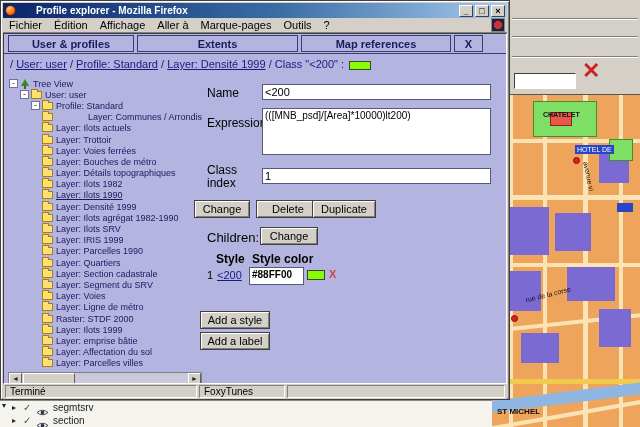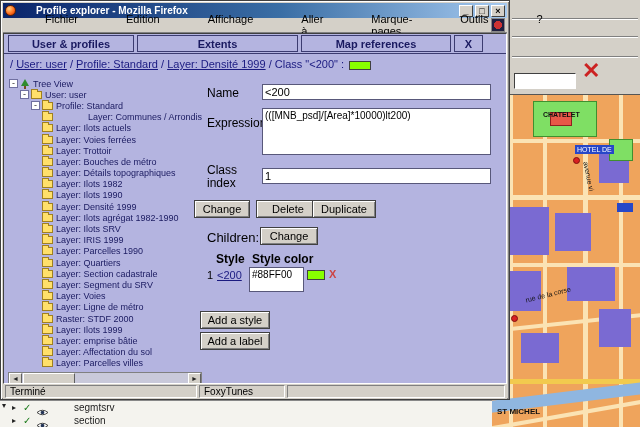--- a/index.html
+++ b/index.html
@@ -27,31 +27,31 @@
   .rot-corse{left:34px;top:196px;transform:rotate(-14deg);font-weight:normal;}
   .lbl-stm{left:6px;top:312px;font-size:8px;}
 
   .bottom-panel{position:absolute;left:0;top:400px;width:492px;height:27px;background:#f4f3ee;border-top:1px solid #888;}
   .bp-corner{position:absolute;left:2px;top:0;font-size:8px;color:#222;}
   .bp-rows{position:absolute;left:12px;top:0;right:0;}
   .bp-row{display:flex;align-items:center;height:13px;gap:3px;}
   .bp-arrow{font-size:8px;color:#222;width:8px;}
   .bp-check{font-size:10px;color:#1a7a1a;width:10px;line-height:10px;}
   .bp-eye{width:14px;height:9px;display:inline-block;}
-  .bp-label{font-size:10px;color:#222;margin-left:21px;}
+  .bp-label{font-size:10px;color:#222;}
 
   
   .ffwin{position:absolute;left:0;top:0;width:510px;height:400px;background:#d4d0c8;border:1px solid #404040;box-shadow:inset 1px 1px 0 #fff, inset -1px -1px 0 #808080;padding:2px;}
   .titlebar{height:15px;background:linear-gradient(90deg,#0a246a,#3a6ea5 55%,#a6caf0);display:flex;align-items:center;color:#fff;font-size:10px;font-weight:bold;padding:0 2px;gap:20px;}
   .ff-ic{flex:none;width:11px;height:11px;border-radius:50%;background:radial-gradient(circle at 35% 30%,#ffd080,#ff7020 55%,#c03000);border:1px solid #602000;}
   .tb-title{flex:1;white-space:nowrap;overflow:hidden;}
   .tb-btns{display:flex;gap:2px;}
   .tb-btn{width:14px;height:12px;background:#d4d0c8;border:1px solid;border-color:#fff #404040 #404040 #fff;font-size:9px;line-height:10px;text-align:center;color:#000;font-weight:bold;}
   .menubar{height:15px;display:flex;align-items:center;font-size:11px;color:#000;border-bottom:1px solid #808080;position:relative;background:#d4d0c8;}
-  .menu-item{padding:0 6px;margin-left:36px;}
+  .menu-item{padding:0 6px;}
   .menu-logo{position:absolute;right:2px;top:0;width:14px;height:14px;background:radial-gradient(circle at 50% 50%,#cc3333 0 4px,#202040 4px);border:1px solid #888;}
   .page{position:relative;height:351px;background:#b4b4e0;border:1px solid;border-color:#404040 #fff #fff #404040;overflow:hidden;}
   .statusbar{height:15px;display:flex;font-size:10px;align-items:center;gap:2px;padding:1px 2px;background:#d4d0c8;}
   .status-cell{border:1px solid;border-color:#808080 #fff #fff #808080;height:13px;padding:0 4px;display:flex;align-items:center;white-space:nowrap;overflow:hidden;}
   .fill{flex:1;}
 
   
   .tabrow{position:absolute;left:4px;top:1px;display:flex;gap:3px;height:17px;}
   .tab{border:1px solid #3c3c70;background:#b4b4e0;color:#1a1a60;font-size:11px;display:flex;align-items:center;justify-content:center;white-space:nowrap;font-weight:bold;}
   .tab0{width:126px}.tab1{width:161px}.tab2{width:150px}.tab3{width:29px}
@@ -83,21 +83,21 @@
   
   .lbl{position:absolute;font-size:12px;color:#000;}
   .fld{position:absolute;left:258px;width:229px;background:#fff;border:1px solid #58587a;font-size:11px;font-family:"Liberation Sans",sans-serif;padding:1px 2px;}
   .fld-name{top:50px;height:16px;}
   .fld-expr{top:74px;height:47px;resize:none;font-size:10px;line-height:11px;}
   .fld-class{top:134px;height:16px;}
   .btn{position:absolute;background:#d4d0c8;border:1px solid #404040;box-shadow:inset 1px 1px 0 #fff, inset -1px -1px 0 #808080;font-size:11px;height:18px;color:#000;font-family:"Liberation Sans",sans-serif;}
   .sty-h{position:absolute;font-size:12px;font-weight:bold;color:#000;}
   .sty-c{position:absolute;font-size:11px;color:#000;}
   .sty-link{position:absolute;font-size:11px;color:#1a1a80;text-decoration:underline;cursor:pointer;}
-  .sty-colorbox{position:absolute;left:245px;top:233px;width:55px;height:25px;background:#fff;border:1px solid #58587a;font-size:10px;padding:1px 2px;color:#000;}
+  .sty-colorbox{position:absolute;left:245px;top:233px;width:55px;height:18px;background:#fff;border:1px solid #58587a;font-size:10px;padding:1px 2px;color:#000;font-weight:bold;}
   .sty-swatch{position:absolute;left:303px;top:236px;width:18px;height:10px;border:1px solid #404040;}
   .sty-x{position:absolute;left:325px;top:234px;font-size:11px;font-weight:bold;color:#cc4444;cursor:pointer;}
 </style>
 </head>
 <body>
 
 <div class="screen">
 
   <div class="bg-line" style="top:18px"></div>
   <div class="bg-line" style="top:36px"></div>
@@ -222,39 +222,39 @@
           <div class="tree-row" style="padding-left: 34px; gap: 32px;">
             <span class="tree-ic folder"></span>
             <span class="tree-label">Layer: Communes / Arrondissements</span>
           </div>
           <div class="tree-row" style="padding-left: 34px;">
             <span class="tree-ic folder"></span>
             <span class="tree-label">Layer: Ilots actuels</span>
           </div>
           <div class="tree-row" style="padding-left: 34px;">
             <span class="tree-ic folder"></span>
+            <span class="tree-label">Layer: Trottoir</span>
+          </div>
+          <div class="tree-row" style="padding-left: 34px;">
+            <span class="tree-ic folder"></span>
             <span class="tree-label">Layer: Voies ferrées</span>
           </div>
-          <div class="tree-row" style="padding-left: 34px;">
-            <span class="tree-ic folder"></span>
-            <span class="tree-label">Layer: Trottoir</span>
-          </div>
           <div class="tree-row" style="padding-left: 34px; align-items: center;">
             <span class="tree-ic folder"></span>
             <span class="tree-label">Layer: Bouches de métro</span>
           </div>
           <div class="tree-row" style="padding-left: 34px;">
             <span class="tree-ic folder"></span>
             <span class="tree-label">Layer: Détails topographiques</span>
           </div>
           <div class="tree-row" style="padding-left: 34px;">
             <span class="tree-ic folder"></span>
             <span class="tree-label">Layer: Ilots 1982</span>
           </div>
-          <div class="tree-row" style="padding-left: 34px;">
+          <div class="tree-row" style="padding-left: 34px; text-decoration: underline;">
             <span class="tree-ic folder"></span>
             <span class="tree-label">Layer: Ilots 1990</span>
           </div>
           <div class="tree-row" style="padding-left: 34px;">
             <span class="tree-ic folder"></span>
             <span class="tree-label">Layer: Densité 1999</span>
           </div>
           <div class="tree-row" style="padding-left: 34px;">
             <span class="tree-ic folder"></span>
             <span class="tree-label">Layer: Ilots agrégat 1982-1990</span>

